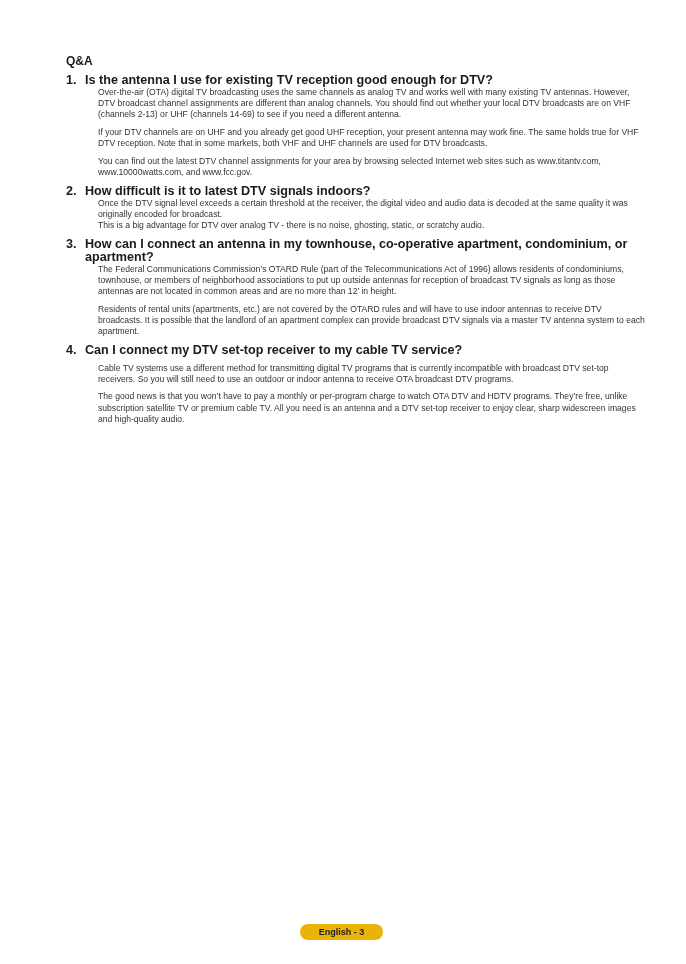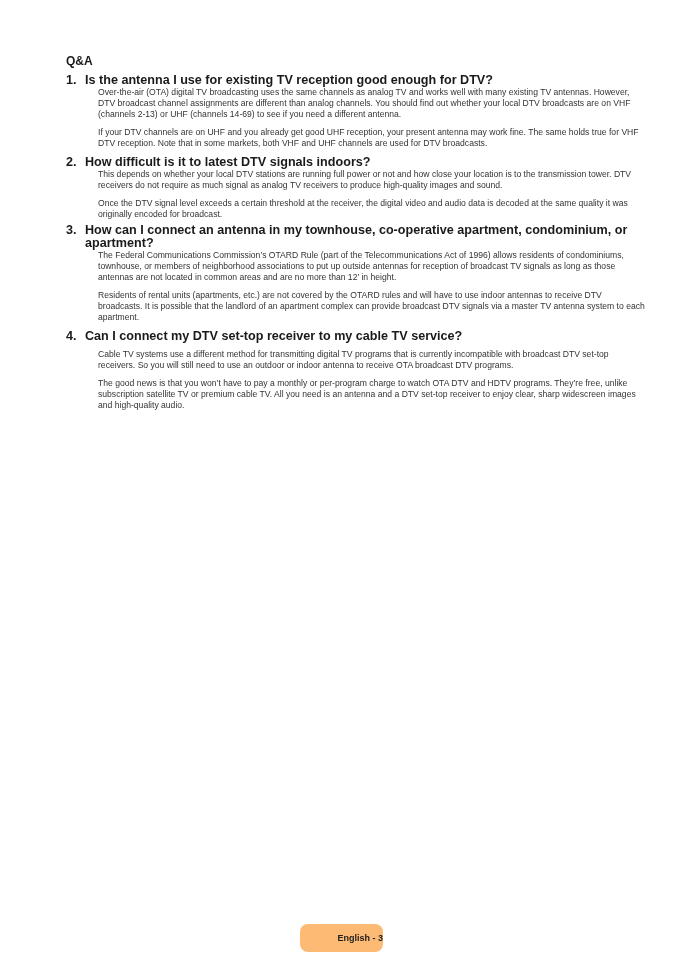--- a/index.html
+++ b/index.html
@@ -59,56 +59,57 @@
       margin-top: 6px;
     }
     .answer p.tight {
       margin-bottom: 0;
     }
     .footer-badge {
       position: absolute;
       left: 300px;
       top: 924px;
       width: 83px;
-      height: 28px;
+      height: 16px;
       border-radius: 8px;
-      background: #fdba74;
+      background: #eab308;
       display: flex;
       align-items: center;
-      justify-content: flex-end;
+      justify-content: center;
       font-size: 9px;
       font-weight: bold;
       color: #1e1e1e;
     }
   </style>
 </head>
 <body>
 
 <div class="page">
   <h1 class="page-title">Q&amp;A</h1>
 
   <section class="qa">
     <h2 class="question">
       <span class="num">1.</span>
       <span class="qtext">Is the antenna I use for existing TV reception good enough for DTV?</span>
     </h2>
     <div class="answer">
       <p>Over-the-air (OTA) digital TV broadcasting uses the same channels as analog TV and works well with many existing TV antennas. However, DTV broadcast channel assignments are different than analog channels. You should find out whether your local DTV broadcasts are on VHF (channels 2-13) or UHF (channels 14-69) to see if you need a different antenna.</p>
       <p>If your DTV channels are on UHF and you already get good UHF reception, your present antenna may work fine. The same holds true for VHF DTV reception. Note that in some markets, both VHF and UHF channels are used for DTV broadcasts.</p>
+      <p>You can find out the latest DTV channel assignments for your area by browsing selected Internet web sites such as www.titantv.com, www.10000watts.com, and www.fcc.gov.</p>
     </div>
   </section>
 
   <section class="qa">
     <h2 class="question">
       <span class="num">2.</span>
       <span class="qtext">How difficult is it to latest DTV signals indoors?</span>
     </h2>
     <div class="answer">
-      <p>This depends on whether your local DTV stations are running full power or not and how close your location is to the transmission tower. DTV receivers do not require as much signal as analog TV receivers to produce high-quality images and sound.</p>
       <p class="tight">Once the DTV signal level exceeds a certain threshold at the receiver, the digital video and audio data is decoded at the same quality it was originally encoded for broadcast.</p>
+      <p>This is a big advantage for DTV over analog TV - there is no noise, ghosting, static, or scratchy audio.</p>
     </div>
   </section>
 
   <section class="qa">
     <h2 class="question">
       <span class="num">3.</span>
       <span class="qtext">How can I connect an antenna in my townhouse, co-operative apartment, condominium, or apartment?</span>
     </h2>
     <div class="answer">
       <p>The Federal Communications Commission’s OTARD Rule (part of the Telecommunications Act of 1996) allows residents of condominiums, townhouse, or members of neighborhood associations to put up outside antennas for reception of broadcast TV signals as long as those antennas are not located in common areas and are no more than 12’ in height.</p>

